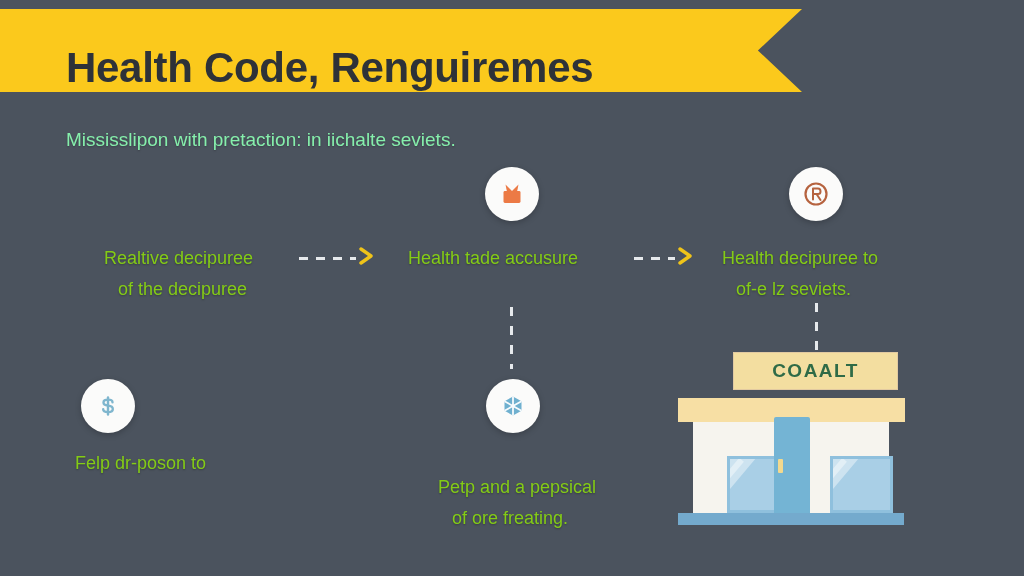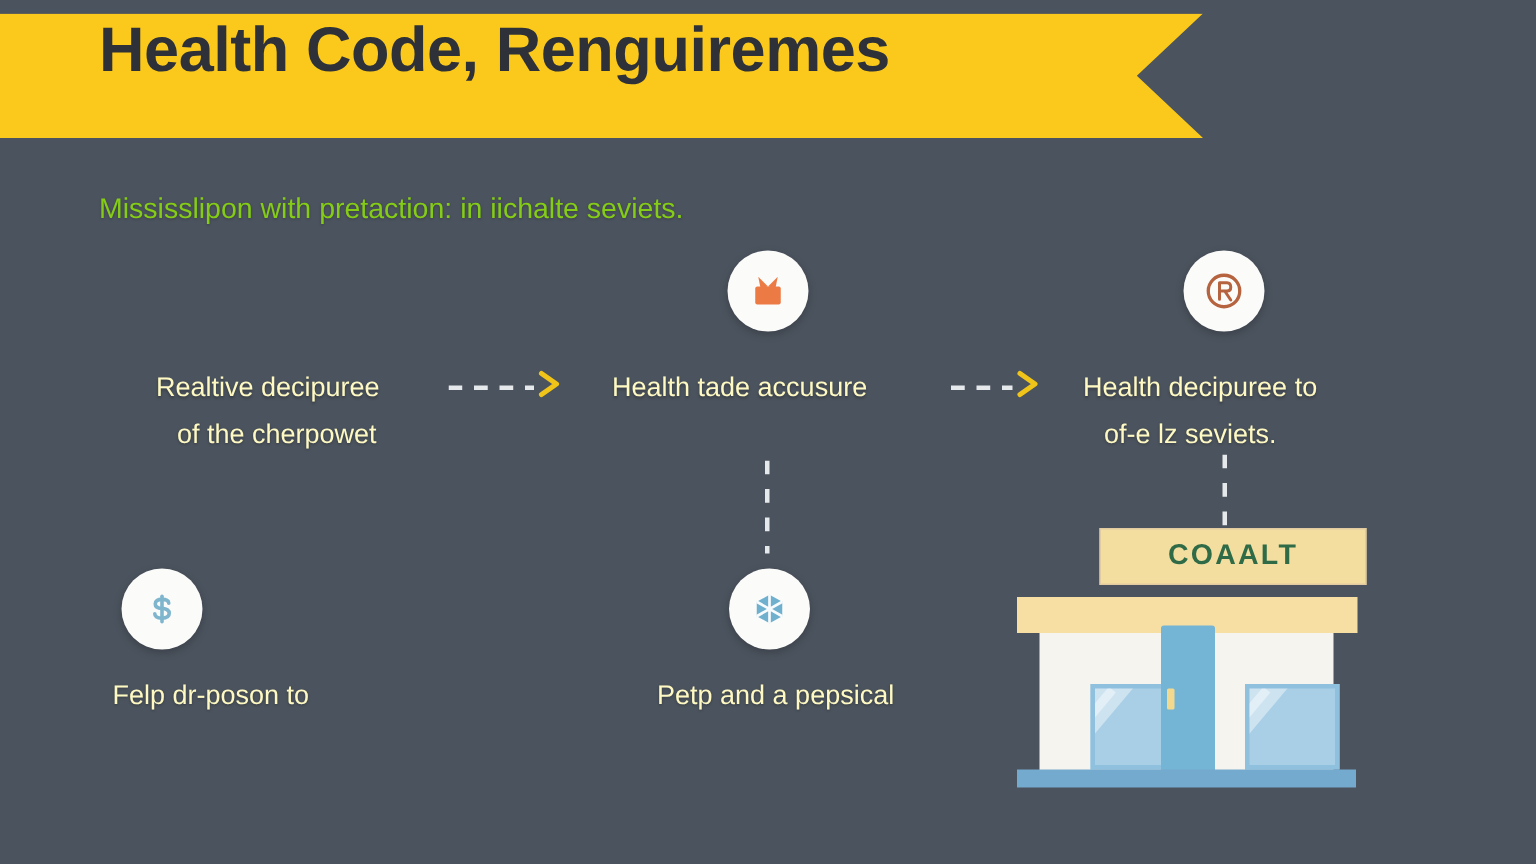--- a/index.html
+++ b/index.html
@@ -11,52 +11,52 @@
     position:relative;
   }
 
   
   .ribbon-wrap { position:absolute; left:0; top:9px; width:802px; height:83px; }
   .ribbon {
     width:100%; height:100%;
     background:#fbc91c;
     -webkit-clip-path: polygon(0 0, 100% 0, 100% 0, 94.5% 50%, 100% 100%, 100% 100%, 0 100%);
     clip-path: polygon(0 0, 100% 0, 100% 0, 94.5% 50%, 100% 100%, 100% 100%, 0 100%);
-    display:flex; align-items:flex-start;
+    display:flex; align-items:flex-end;
   }
   .ribbon-title {
     margin-left:66px;
     font-size:42px;
     font-weight:bold;
     color:#2e3238;
     letter-spacing:-0.3px;
     white-space:nowrap;
   }
 
   
   .subtitle {
     position:absolute; left:66px; top:129px;
-    font-size:19px; color:#84cc16; white-space:nowrap;
+    font-size:19px; color:#86efac; white-space:nowrap;
     text-shadow:0 1px 2px rgba(0,0,0,.25);
   }
 
   
   .badge {
     position:absolute;
     width:54px; height:54px; border-radius:50%;
     background:#fbfbfa;
     display:flex; align-items:center; justify-content:center;
     box-shadow:0 2px 6px rgba(0,0,0,.22);
   }
   .badge svg { display:block; }
 
   
   .cell-text {
     position:absolute;
-    font-size:18px; line-height:31px; color:#fef9c3;
+    font-size:18px; line-height:31px; color:#84cc16;
     text-shadow:0 1px 2px rgba(0,0,0,.3);
     white-space:nowrap;
   }
   .cell-text .l2 { display:block; padding-left:14px; }
 
   
   .connector-h { position:absolute; display:flex; align-items:center; height:20px; }
   .connector-h .dash {
     flex:1 1 auto; height:3px;
     background-image:linear-gradient(to right,#e6e9ec 0 9px, transparent 9px 17px);
@@ -67,21 +67,21 @@
   
   .connector-v {
     position:absolute; width:3px;
     background-image:linear-gradient(to bottom,#e6e9ec 0 9px, transparent 9px 19px);
     background-repeat:repeat-y; background-size:3px 19px;
   }
 
   
   .store { position:absolute; left:676px; top:352px; width:300px; height:205px; }
   .store-sign {
-    position:absolute; left:57px; top:0; width:178px; height:38px;
+    position:absolute; left:57px; top:0; width:165px; height:38px;
     background:#f3dea0; border:1px solid #e2caa1;
     display:flex; align-items:center; justify-content:center;
   }
   .store-sign span {
     font-size:19px; font-weight:bold; color:#2f6b47; letter-spacing:1.5px;
   }
   .store-awning {
     position:absolute; left:2px; top:46px; width:227px; height:24px;
     background:#f7dfa4;
   }
@@ -121,21 +121,21 @@
 <div class="ribbon-wrap">
   <div class="ribbon">
     <div class="ribbon-title">Health Code, Renguiremes</div>
   </div>
 </div>
 
 <div class="subtitle">Mississlipon with pretaction: in iichalte seviets.</div>
 
 <div class="cell-text" style="left:104px; top:243px;">
   <span>Realtive decipuree</span>
-  <span class="l2">of the cherpowet</span>
+  <span class="l2">of the decipuree</span>
 </div>
 
 <div class="connector-h" style="left:299px; top:248px; width:78px;">
   <div class="dash"></div>
   <div class="head">
     <svg width="20" height="20" viewBox="0 0 20 20">
       <path d="M4 3 L14 10 L4 17" fill="none" stroke="#f0c419" stroke-width="3.4" stroke-linecap="round" stroke-linejoin="round"></path>
     </svg>
   </div>
 </div>
@@ -195,22 +195,23 @@
 
 <div class="badge" style="left:486px; top:379px;">
   <span>
     <svg width="30" height="30" viewBox="0 0 30 30">
       <path d="M15 5.5 L23.5 10.2 L23.5 19.8 L15 24.5 L6.5 19.8 L6.5 10.2 Z" fill="#6fb0cf"></path>
       <path d="M15 5.5 L15 24.5 M6.5 10.2 L23.5 19.8 M23.5 10.2 L6.5 19.8" stroke="#f7fbfd" stroke-width="1.8"></path>
     </svg>
   </span>
 </div>
 
-<div class="cell-text" style="left:438px; top:448px;">
+<div class="cell-text" style="left:438px; top:472px;">
   <span>Petp and a pepsical</span>
+  <span class="l2">of ore freating.</span>
 </div>
 
 <div class="store">
   <div class="store-sign">
     <span>COAALT</span>
   </div>
   <div class="store-awning"></div>
   <div class="store-body">
     <div class="store-window left">
       <div class="glint"></div>

